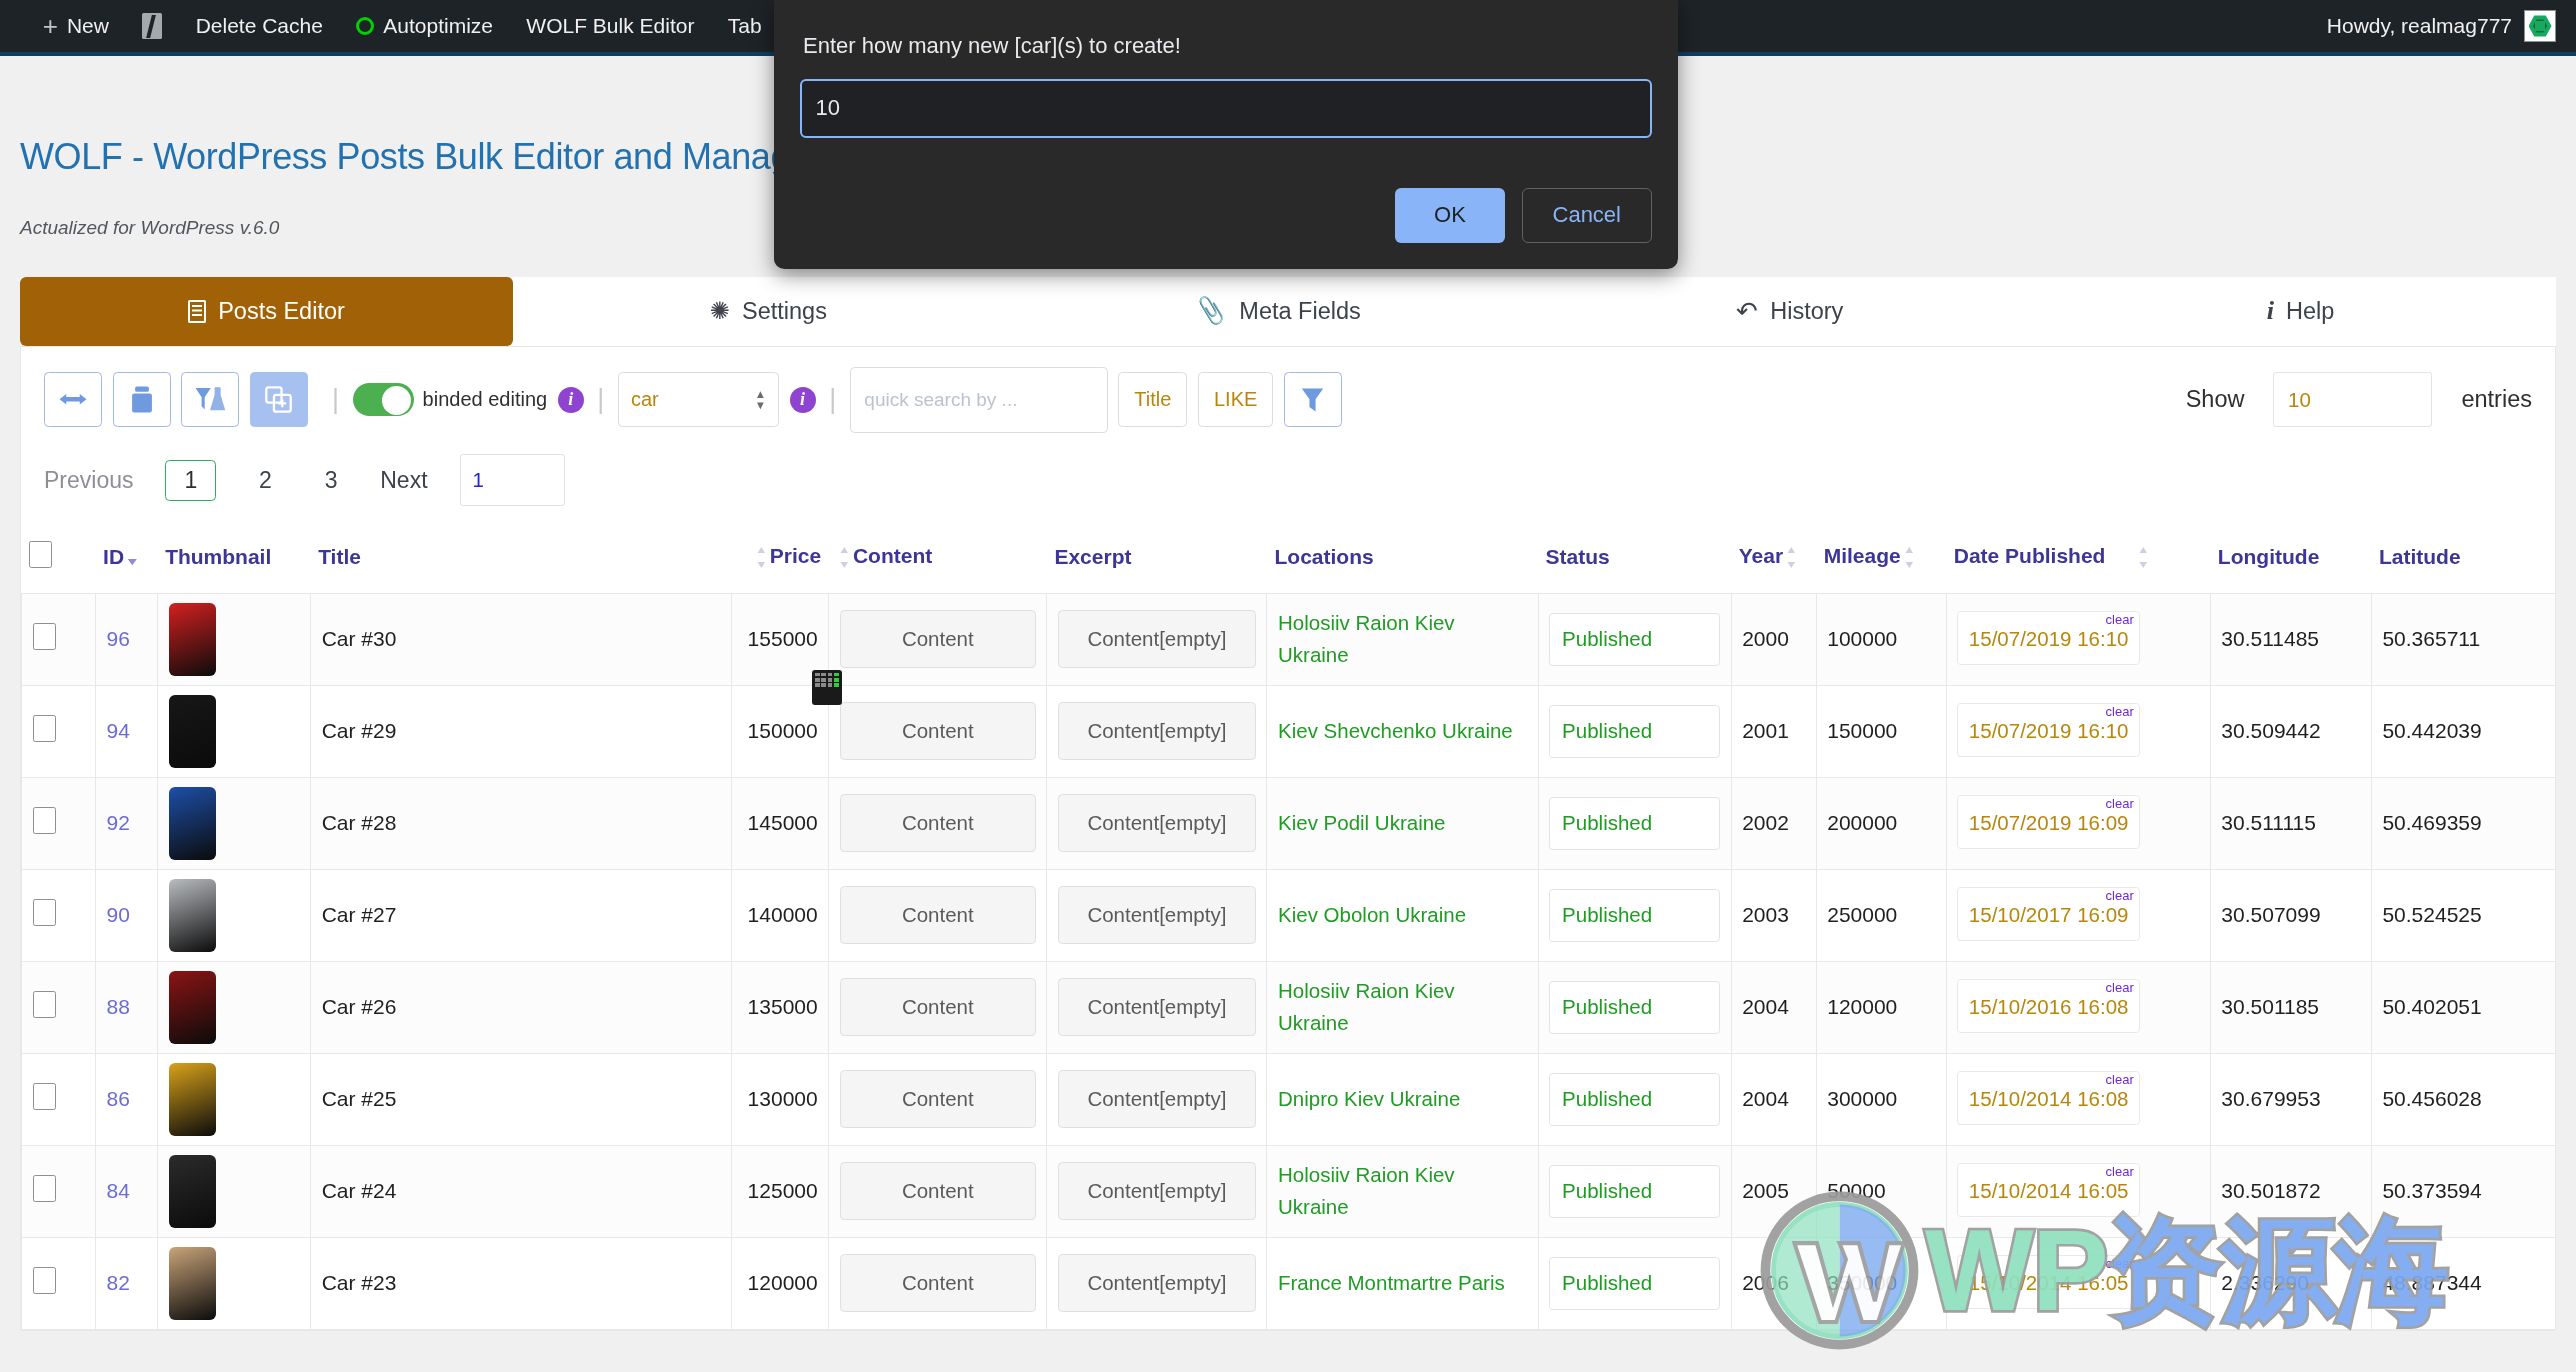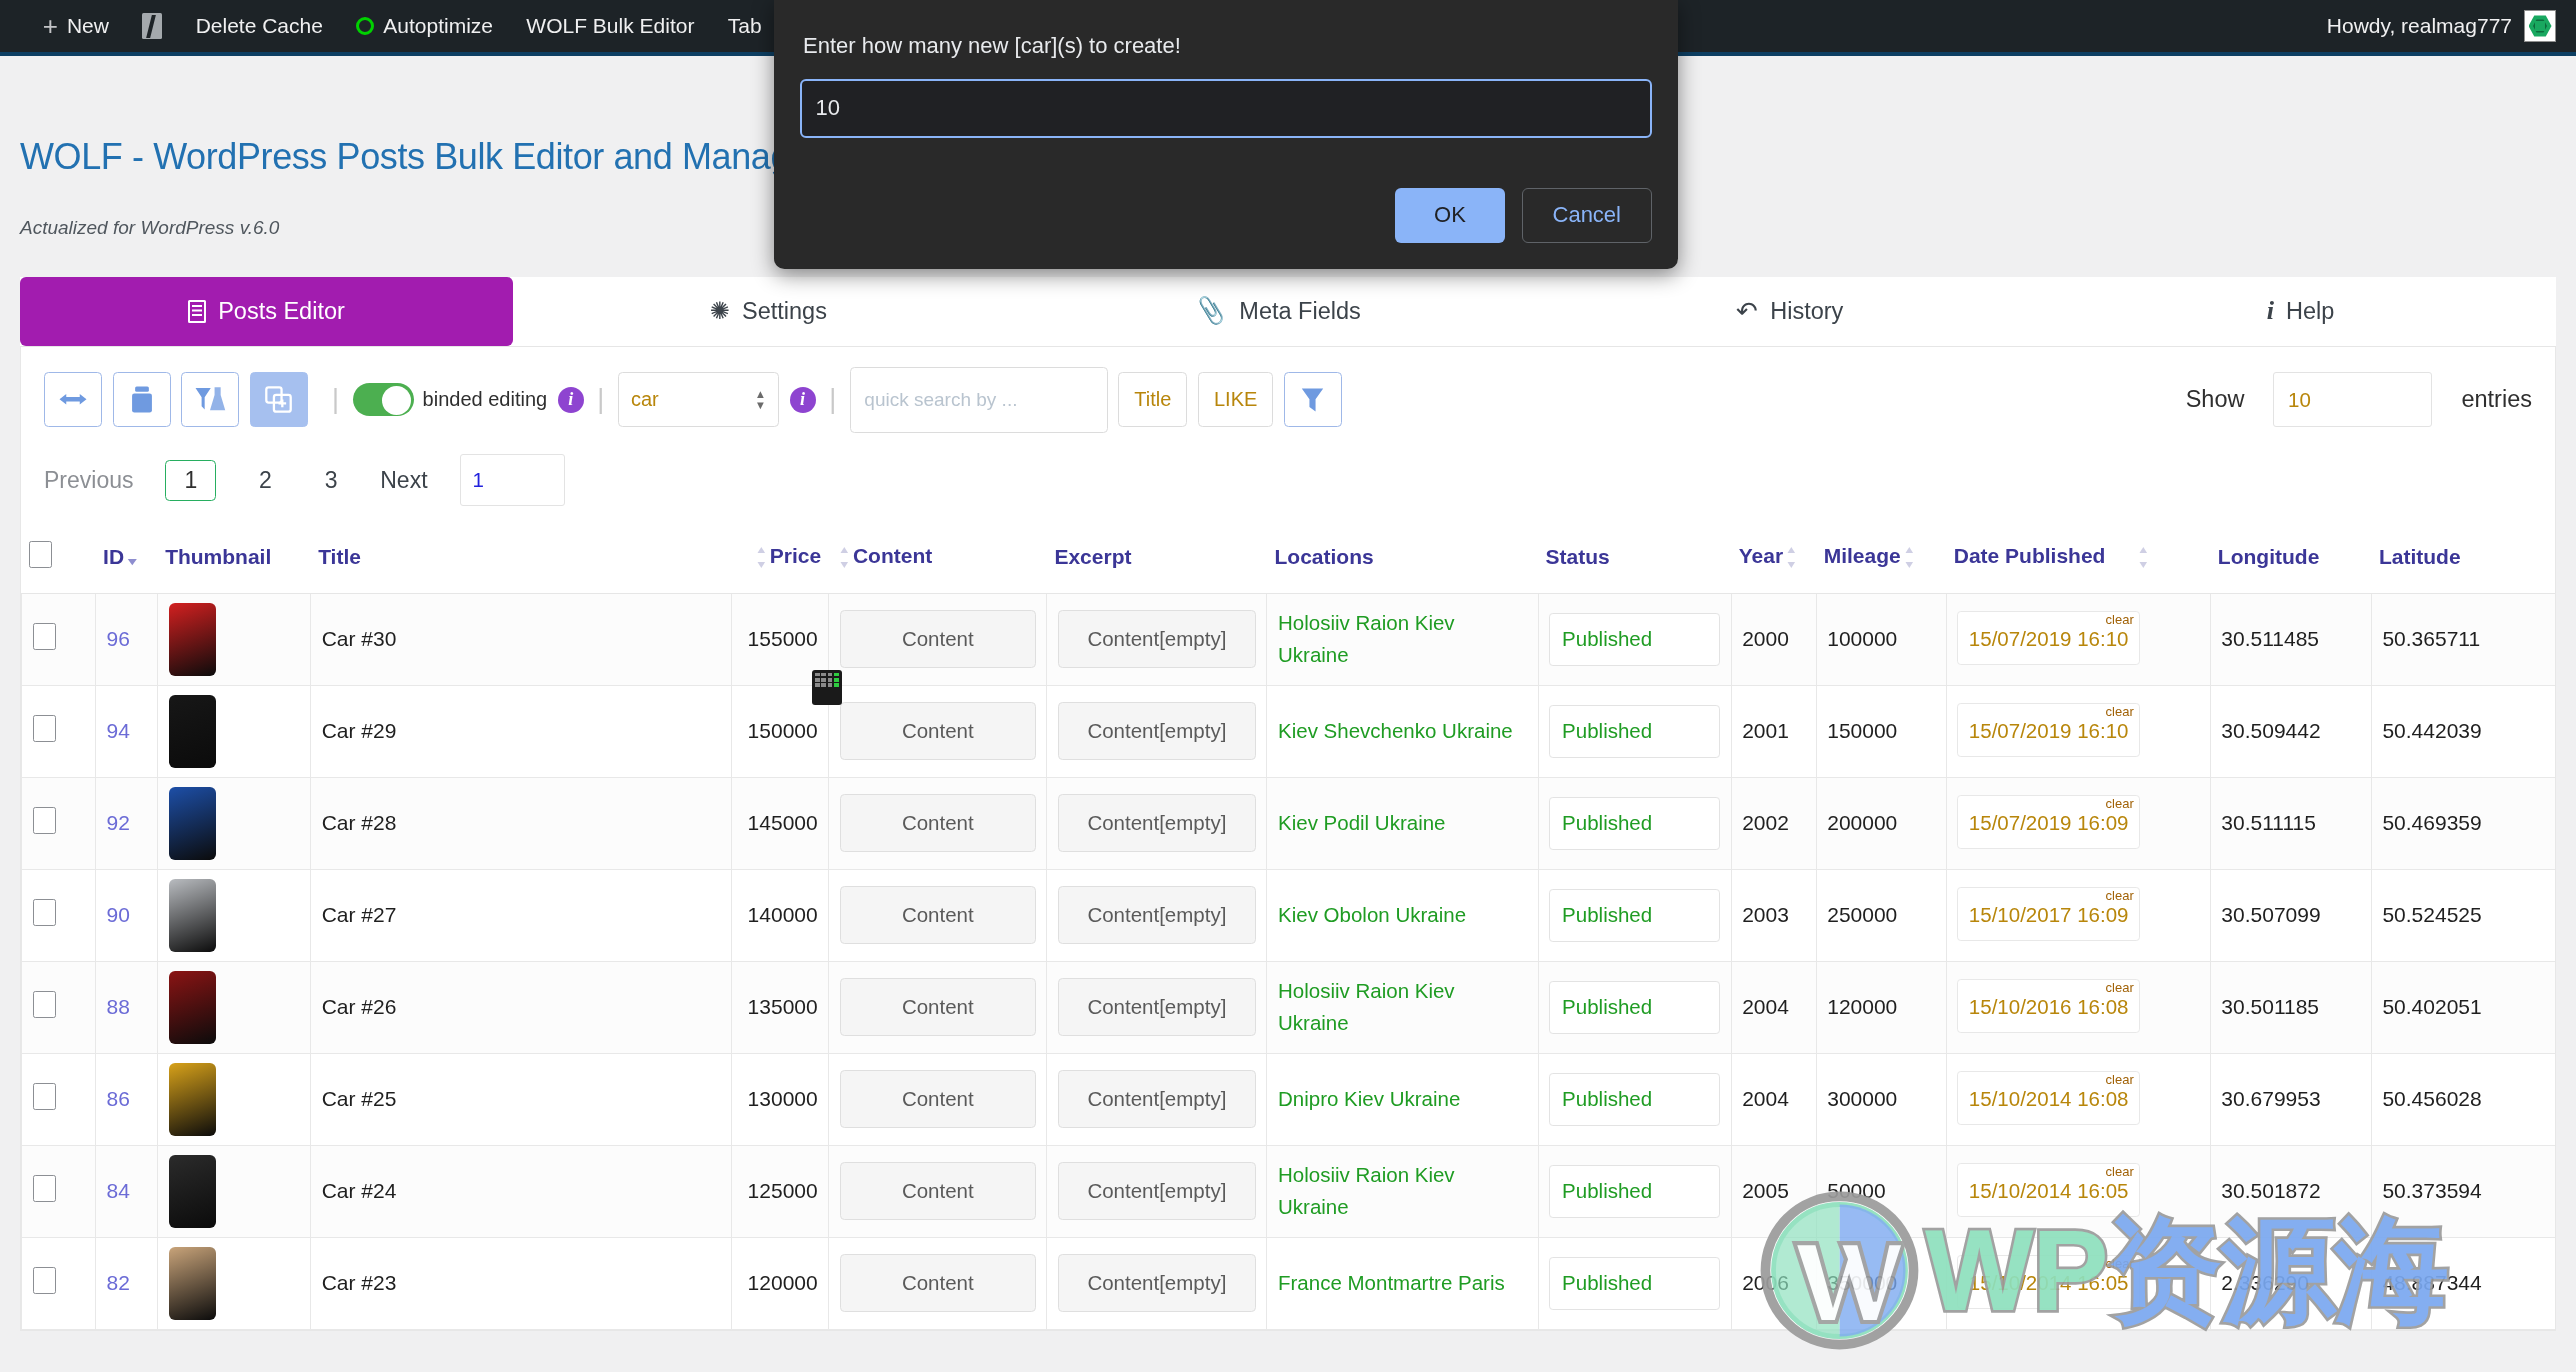--- a/index.html
+++ b/index.html
@@ -95,21 +95,21 @@
   }
   .tab {
     flex: 1 1 0;
     display:flex; align-items:center; justify-content:center;
     gap: 12px;
     font-size: 23.5px; color:#3c434a;
     cursor: pointer;
     position:relative;
   }
   .tab.active {
-    background: #a21caf; color:#fff; border-radius: 6px;
+    background: #a16207; color:#fff; border-radius: 6px;
     flex: 0 0 493px;
     margin: 0 0 0 0;
   }
   .tab .tl { line-height:1; }
   .ico-book {
     width:18px; height:23px; border: 2.3px solid currentColor; border-radius:1.5px;
     position:relative; display:inline-block;
   }
   .ico-book:after{
     content:""; position:absolute; left:2.3px; top:3px; right:2.3px; height:2.3px;
@@ -238,21 +238,21 @@
   .loc { color:#1f9c23; font-size:20.5px; line-height: 1.55; }
   .statusbox {
     border:0.8px solid #e3e3e3; border-radius:3.8px; background:#fff;
     color:#1f9c23; font-size:20.5px; padding: 13.6px 12px; display:block; cursor:pointer;
   }
   .datebox {
     border:0.8px solid #e8e8e8; border-radius:3.8px; background:#fff;
     color:#b8860b; font-size:20.5px; padding: 15px 10.6px 13.6px 10.6px; position:relative; cursor:pointer;
   }
   .clearlbl {
-    position:absolute; right:5.3px; top:0px; font-size:13px; color:#a16207;
+    position:absolute; right:5.3px; top:0px; font-size:13px; color:#6d28d9;
   }
   .calcico {
     position:absolute; right: -13.6px; bottom: -20px;
     width: 30px; height: 35px; background:#1a1a1a; border-radius:3px;
     z-index: 3; padding: 3px;
   }
   .calcico .scr { height: 6.8px; background:#d8d8d8; border-radius:0.8px; margin-bottom:3px;}
   .calcico .keys { display:grid; grid-template-columns: repeat(4, 1fr); gap:1.5px; }
   .calcico .keys i { display:block; height:3.8px; background:#8a8a8a; }
   .calcico .keys i.g { background:#2ecc40; }

